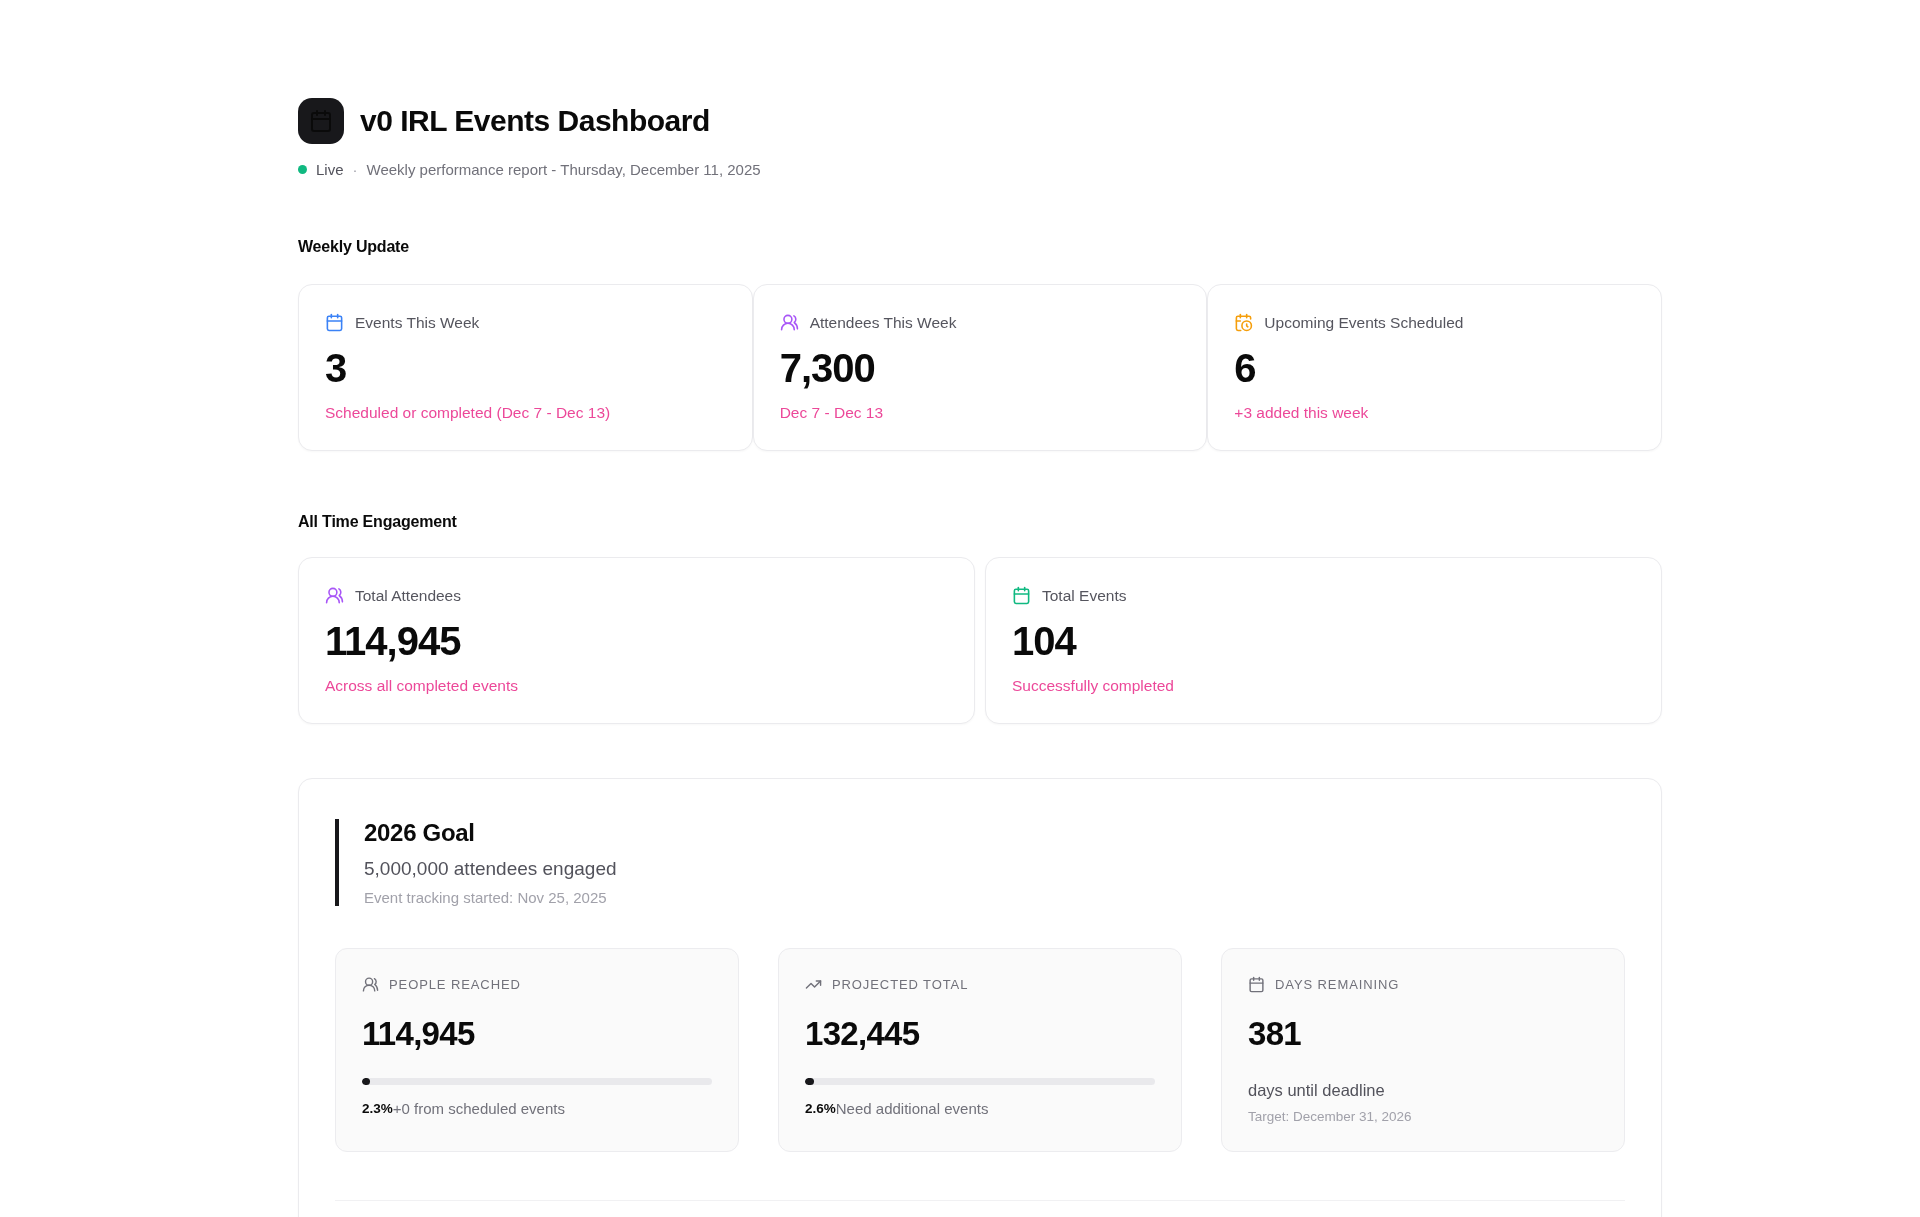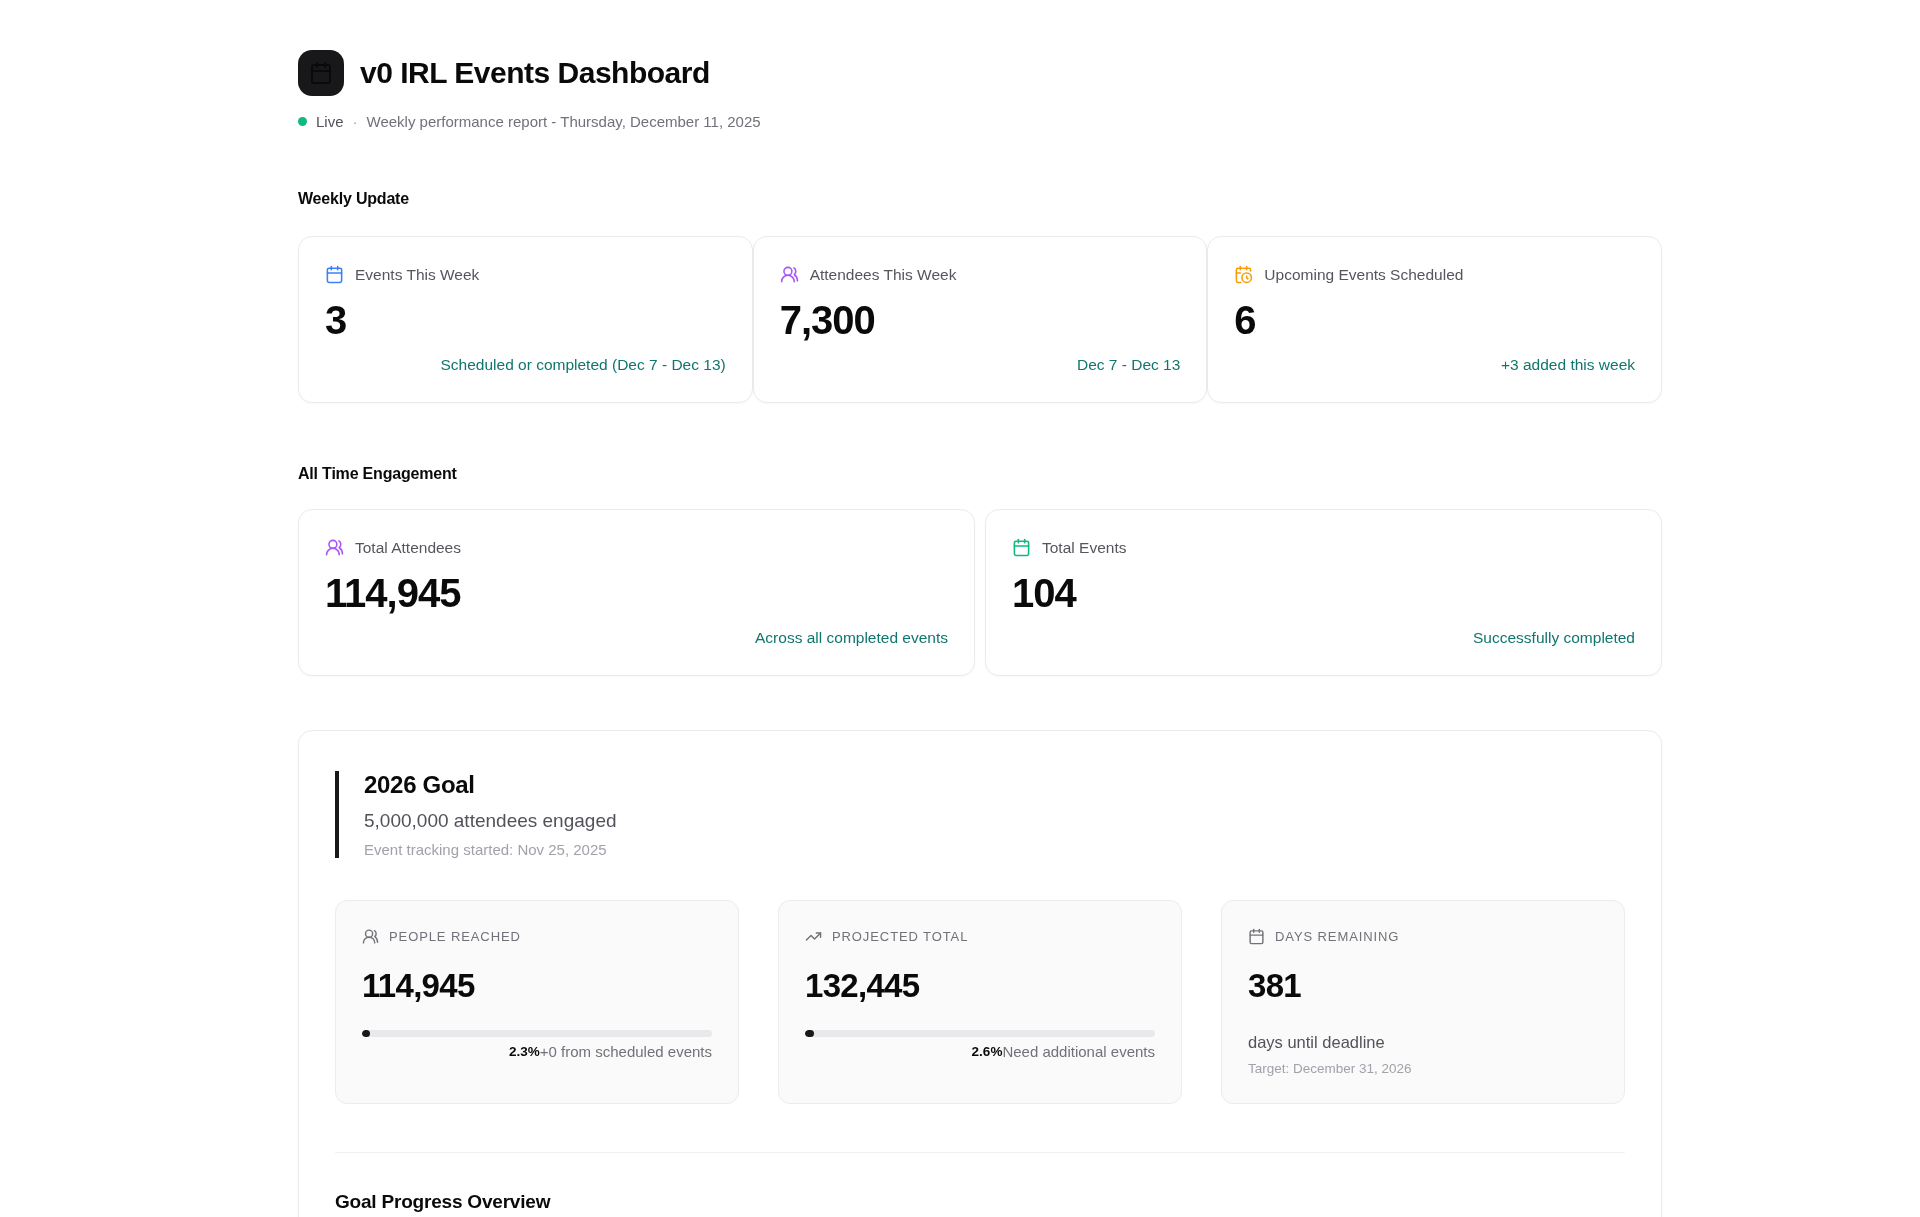--- a/index.html
+++ b/index.html
@@ -5,21 +5,21 @@
   * { margin: 0; padding: 0; box-sizing: border-box; }
   html, body { width: 1920px; height: 1217px; overflow: hidden; background: #ffffff; }
   body {
     font-family: "Liberation Sans", "DejaVu Sans", sans-serif;
     color: #0a0a0a;
     -webkit-font-smoothing: antialiased;
   }
   .container { width: 1364px; margin-left: 298px; padding-top: 50px; }
 
   
-  .header-row { display: flex; align-items: center; gap: 16px; }
+  .header-row { display: flex; align-items: center; gap: 16px; margin-top: 48px; }
   .app-icon {
     width: 46px; height: 46px; border-radius: 14px; background: #18181b;
     display: flex; align-items: center; justify-content: center; flex: 0 0 auto;
   }
   .app-icon svg { width: 24px; height: 24px; stroke: #ffffff; }
   .page-title { font-size: 30px; font-weight: 700; letter-spacing: -0.5px; color: #0a0a0a; }
   .status-row { display: flex; align-items: center; gap: 9px; margin-top: 17px; font-size: 15px; color: #71717a; }
   .live-dot { width: 9px; height: 9px; border-radius: 50%; }
   .live-label { color: #52525b; }
   .dot-sep { color: #a1a1aa; }
@@ -34,21 +34,21 @@
   .cards-row-2 { display: flex; gap: 10px; margin-top: 26px; }
   .stat-card {
     flex: 1 1 0; background: #ffffff; border: 1px solid #ebebee; border-radius: 14px;
     padding: 28px 26px; min-height: 163px;
     box-shadow: 0 1px 2px rgba(0,0,0,0.03);
   }
   .card-label-row { display: flex; align-items: center; gap: 11px; }
   .card-label-row svg { width: 19px; height: 19px; flex: 0 0 auto; }
   .card-label { font-size: 15.5px; color: #55555e; }
   .card-value { font-size: 40px; font-weight: 700; letter-spacing: -1px; margin-top: 14px; color: #0a0a0a; }
-  .card-sub { font-size: 15.5px; color: #0f766e; margin-top: 13px; text-align: right; }
+  .card-sub { font-size: 15.5px; color: #ec4899; margin-top: 13px; }
 
   
   .goal-card {
     margin-top: 54px; background: #ffffff; border: 1px solid #ebebee;
     border-radius: 14px; padding: 40px 36px 60px 36px; min-height: 520px;
     box-shadow: 0 1px 2px rgba(0,0,0,0.03);
   }
   .goal-header { border-left: 4px solid #18181b; padding-left: 25px; }
   .goal-title { font-size: 24px; font-weight: 700; letter-spacing: -0.3px; }
   .goal-subtitle { font-size: 19px; color: #52525b; margin-top: 11px; }
@@ -58,21 +58,21 @@
   .goal-stat {
     flex: 1 1 0; background: #fafafa; border: 1px solid #ececef; border-radius: 12px;
     padding: 27px 26px; min-height: 192px;
   }
   .goal-stat-label-row { display: flex; align-items: center; gap: 10px; color: #71717a; }
   .goal-stat-label-row svg { width: 17px; height: 17px; flex: 0 0 auto; }
   .goal-stat-label { font-size: 13px; font-weight: 500; letter-spacing: 0.9px; color: #71717a; }
   .goal-stat-value { font-size: 33px; font-weight: 700; letter-spacing: -0.7px; margin-top: 22px; color: #0a0a0a; }
   .progress-track { margin-top: 25px; height: 7px; background: #e9e9ec; border-radius: 5px; overflow: hidden; }
   .progress-fill { height: 100%; background: #18181b; border-radius: 5px; min-width: 8px; }
-  .progress-meta { display: flex; justify-content: flex-end; align-items: center; margin-top: 6px; }
+  .progress-meta { display: flex; justify-content: flex-start; align-items: center; margin-top: 15px; }
   .pct-label { font-size: 13.5px; font-weight: 700; color: #0a0a0a; }
   .progress-note { font-size: 15px; color: #71717a; }
   .deadline-note { font-size: 16.5px; color: #52525b; margin-top: 28px; }
   .deadline-target { font-size: 13.5px; color: #a1a1aa; margin-top: 9px; }
 
   .goal-divider { height: 1px; background: #f1f1f3; margin-top: 48px; border: none; }
   .goal-progress-heading { font-size: 19px; font-weight: 700; margin-top: 38px; letter-spacing: -0.2px; }
 
   svg.icn { fill: none; stroke: currentColor; stroke-width: 2; stroke-linecap: round; stroke-linejoin: round; }
 </style>

